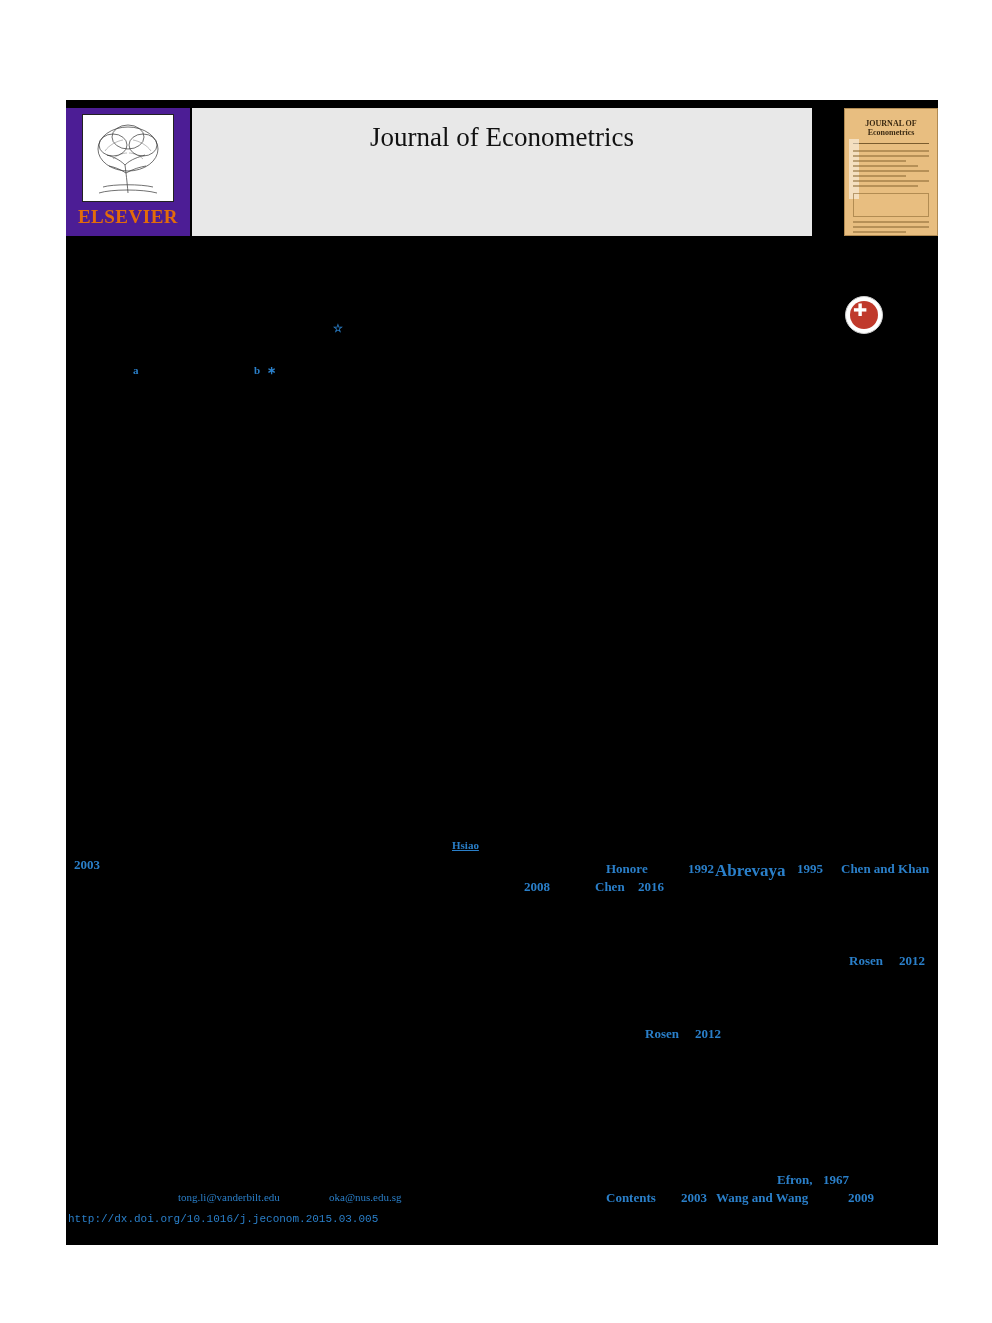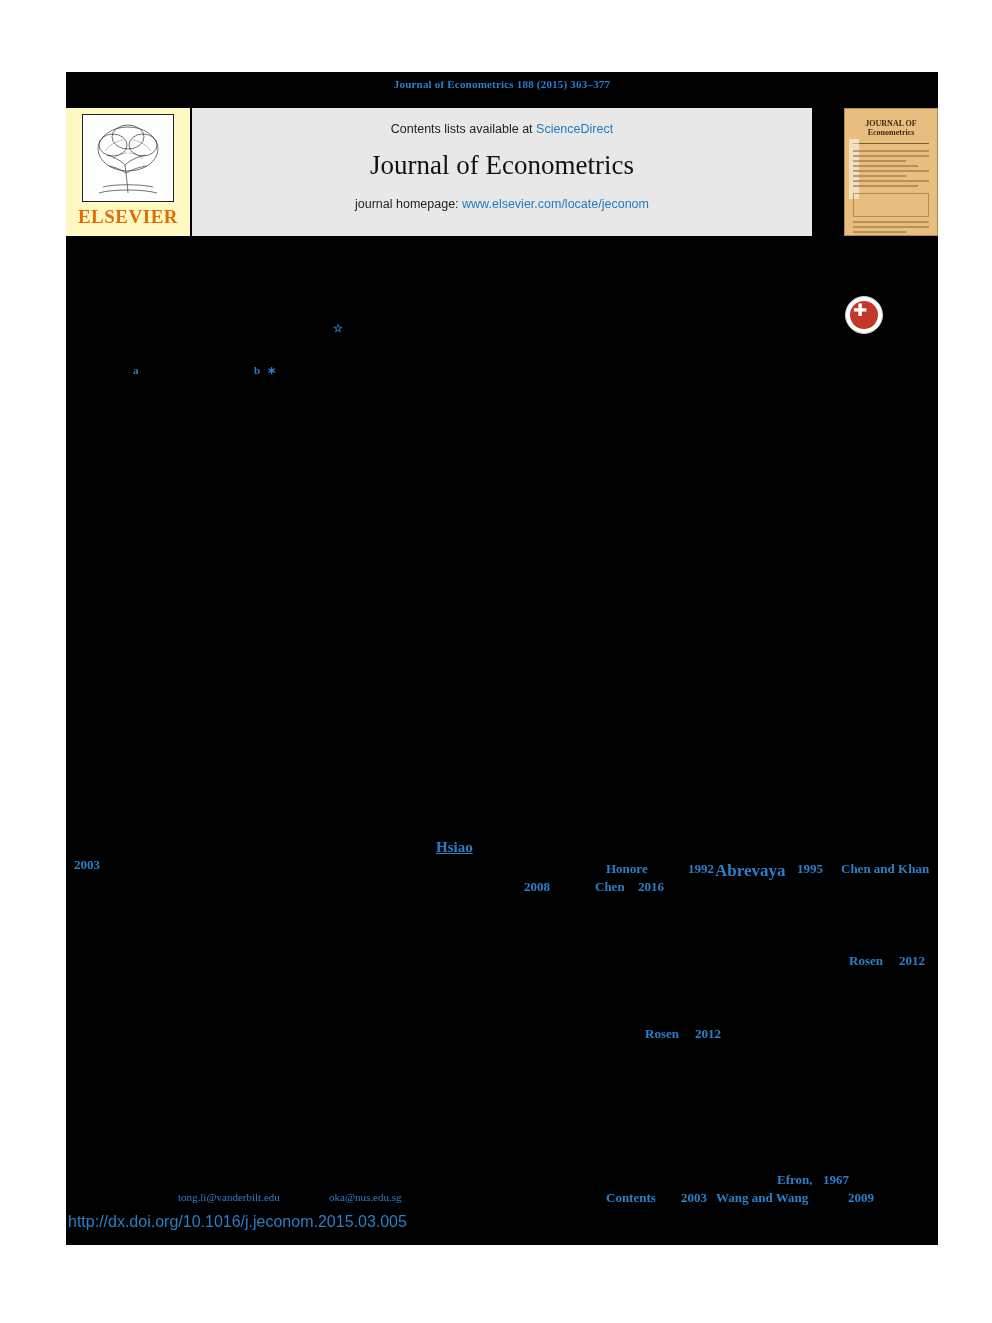--- a/index.html
+++ b/index.html
@@ -5,21 +5,21 @@
   html,body{margin:0;padding:0;background:#ffffff;}
   body{font-family:"Liberation Serif", serif;}
   .page{position:relative;width:992px;height:1323px;background:#ffffff;overflow:hidden;}
   
   .blackbody{position:absolute;left:66px;top:100px;width:872px;height:1145px;background:#000000;}
   .runninghead{position:absolute;left:66px;top:72px;width:872px;height:28px;background:#000000;}
   .runninghead .rh-text{position:absolute;left:0;right:0;top:6px;text-align:center;color:#2a7fc9;
     font-family:"Liberation Serif", serif;font-size:11px;font-weight:bold;letter-spacing:0.2px;}
   
   .masthead{position:absolute;left:66px;top:100px;width:872px;height:140px;background:#000000;}
-  .elsevier-box{position:absolute;left:0px;top:8px;width:124px;height:128px;background:#fef9c3;
+  .elsevier-box{position:absolute;left:0px;top:8px;width:124px;height:128px;background:#4c1d95;
     display:flex;flex-direction:column;align-items:center;justify-content:flex-start;}
   .elsevier-tree{width:92px;height:88px;margin-top:6px;border:1px solid #222;box-sizing:border-box;
      background:#ffffff;position:relative;overflow:hidden;}
   .elsevier-word{color:#E36C0A;font-family:"Liberation Serif", serif;font-size:19px;
      letter-spacing:0.5px;margin-top:4px;font-variant:small-caps;font-weight:700;}
   .contents-panel{position:absolute;left:126px;top:8px;width:620px;height:128px;background:#e8e8e8;
      text-align:center;}
   .contents-line{margin-top:14px;font-size:12.5px;color:#222;font-family:"Liberation Sans", sans-serif;}
   .contents-line a{color:#1f7bbf;text-decoration:none;}
   .journal-title{margin-top:14px;font-size:27px;color:#111;font-family:"Liberation Serif", serif;font-weight:400;}
@@ -37,30 +37,27 @@
   
   .crossmark{position:absolute;left:845px;top:296px;width:38px;height:38px;border-radius:50%;
      background:#ffffff;border:1px solid #cccccc;box-sizing:border-box;}
   .crossmark .inner{position:absolute;left:4px;top:4px;width:28px;height:28px;border-radius:50%;background:#c0392b;}
   .crossmark .glyph{position:absolute;left:0;top:0;width:28px;height:28px;color:#ffffff;
      font-family:"Liberation Serif", serif;font-size:17px;text-align:center;line-height:28px;}
   
   .lk{position:absolute;color:#2a7fc9;font-family:"Liberation Serif", serif;font-weight:bold;white-space:nowrap;}
   .lk.sup{font-size:11px;}
   .mail{position:absolute;color:#2a7fc9;font-family:"Liberation Serif", serif;font-size:11px;white-space:nowrap;}
-  .doi{position:absolute;color:#2a7fc9;font-family:Liberation Sans, sans-serif;font-size:16px;white-space:nowrap;}
+  .doi{position:absolute;color:#2a7fc9;font-family:Liberation Mono, monospace;font-size:11px;white-space:nowrap;}
 </style>
 </head>
 <body>
 
 <div class="page">
 
-  <div class="runninghead">
-    <div class="rh-text">Journal of Econometrics 188 (2015) 363–377</div>
-  </div>
 
   <div class="blackbody"></div>
 
   <div class="masthead">
 
     <div class="elsevier-box">
       <div class="elsevier-tree">
         <svg width="90" height="86" viewBox="0 0 90 86" xmlns="http://www.w3.org/2000/svg">
           <rect x="0" y="0" width="90" height="86" fill="#ffffff"></rect>
           <g stroke="#333" stroke-width="0.7" fill="none">
@@ -81,29 +78,21 @@
             <path d="M68 36 C64 30 56 26 50 25"></path>
             <path d="M30 44 C34 40 40 38 44 38"></path>
             <path d="M60 44 C56 40 50 38 46 38"></path>
           </g>
         </svg>
       </div>
       <div class="elsevier-word">ELSEVIER</div>
     </div>
 
     <div class="contents-panel">
-      <div class="contents-line">
-        <span>Contents lists available at</span>
-        <a href="#">ScienceDirect</a>
-      </div>
       <div class="journal-title">Journal of Econometrics</div>
-      <div class="homepage-line">
-        <span>journal homepage:</span>
-        <a href="#">www.elsevier.com/locate/jeconom</a>
-      </div>
     </div>
 
     <div class="cover-thumb">
       <div class="cover-bar"></div>
       <div class="cover-title">JOURNAL OF Econometrics</div>
       <div class="cover-rule"></div>
       <div class="cover-lines">
         <i></i>
           <i></i>
           <i></i>
@@ -125,21 +114,21 @@
   <div class="crossmark">
     <div class="inner"></div>
     <div class="glyph">✚</div>
   </div>
 
   <div class="lk sup" style="left:333px;top:322px;">☆</div>
   <div class="lk sup" style="left:133px;top:364px;">a</div>
   <div class="lk sup" style="left:254px;top:364px;">b</div>
   <div class="lk sup" style="left:267px;top:364px;">∗</div>
 
-  <div class="lk" style="left:436px;top:839px;font-size:15px;text-decoration:underline;">Hsiao</div>
+  <div class="lk" style="left:452px;top:839px;font-size:11px;text-decoration:underline;">Hsiao</div>
   <div class="lk" style="left:74px;top:857px;font-size:13px;">2003</div>
 
   <div class="lk" style="left:606px;top:861px;font-size:13px;text-align:center;">Honore</div>
   <div class="lk" style="left:688px;top:861px;font-size:13px;">1992</div>
   <div class="lk" style="left:715px;top:861px;font-size:17px;">Abrevaya</div>
   <div class="lk" style="left:797px;top:861px;font-size:13px;">1995</div>
   <div class="lk" style="left:841px;top:861px;font-size:13px;">Chen and Khan</div>
   <div class="lk" style="left:524px;top:879px;font-size:13px;">2008</div>
   <div class="lk" style="left:595px;top:879px;font-size:13px;">Chen</div>
   <div class="lk" style="left:638px;top:879px;font-size:13px;">2016</div>

